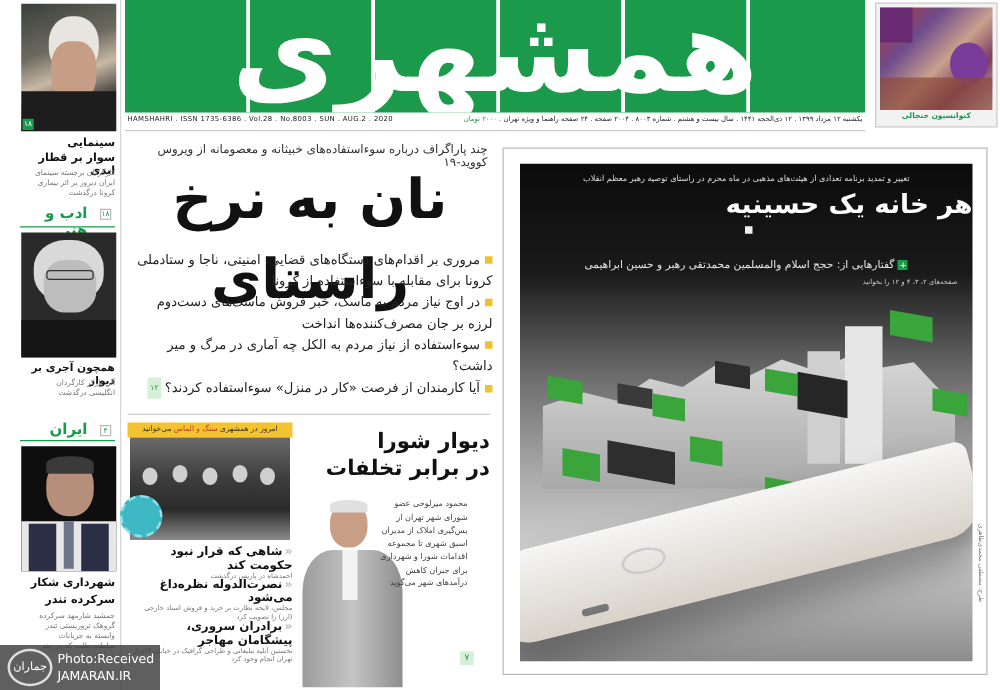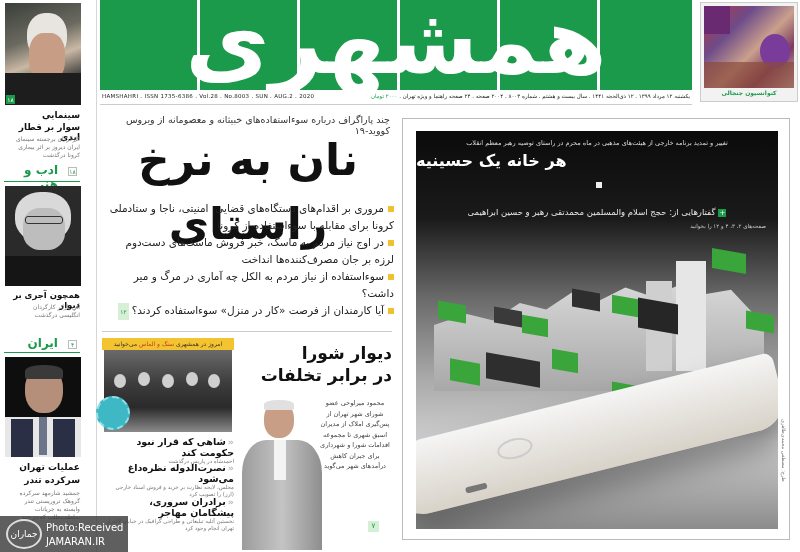--- a/index.html
+++ b/index.html
@@ -15,21 +15,21 @@
     font-family: "DejaVu Sans", sans-serif; font-weight: bold; font-size: 92px; line-height: 100px;
     text-align: center; direction: rtl; letter-spacing: 2px; }
 
   .infobar { left: 100px; top: 92px; width: 592px; height: 10px; font-size: 5.5px; color: #222; }
   .infobar .left { position: absolute; left: 2px; top: 1px; letter-spacing: 0.3px; }
   .infobar .right { position: absolute; right: 2px; top: 1px; direction: rtl; }
   .infobar .right .g { color: #1a9a4a; }
   .rule { height: 1px; background: #ccc; }
 
   
-  .leftcol { left: 0; top: 0; width: 98px; height: 552px; }
+  .leftcol { left: 12px; top: 0; width: 98px; height: 552px; }
   .vline { position: absolute; width: 1px; background: #d6d6d6; }
   .photo { position: absolute; overflow: hidden; }
   .badge { position: absolute; background: #1a9a4a; color: #fff; font-size: 6px; width: 9px; height: 9px; line-height: 9px; text-align: center; }
   .lc-title { position: absolute; font-weight: bold; color: #111; direction: rtl; text-align: right; }
   .lc-sub { position: absolute; color: #777; direction: rtl; text-align: right; font-size: 6px; line-height: 8px; }
   .section-h { position: absolute; color: #1a9a4a; font-weight: bold; direction: rtl; font-size: 12px; }
   .section-n { position: absolute; border: 1px solid #bbb; color: #1a9a4a; font-size: 6px; width: 9px; height: 9px; line-height: 8px; text-align: center; }
 
   
   .thumb { left: 700px; top: 2px; width: 98px; height: 100px; border: 1px solid #ccc; background: #f2f2f2; }
@@ -50,30 +50,30 @@
   .hist-bar .r { color: #c0392b; }
   .hist-photo { position: absolute; left: 2px; top: 12px; width: 128px; height: 82px; overflow: hidden; }
   .seal { position: absolute; left: -6px; top: 58px; width: 34px; height: 34px; border-radius: 50%; background: #3fb8c5; border: 2px dashed #8fe0e8; }
   .hist-item { position: absolute; right: 4px; width: 130px; direction: rtl; text-align: right; }
   .hist-item .t { font-size: 9.5px; font-weight: bold; color: #111; }
   .hist-item .t .q { color: #bbb; margin-left: 2px; }
   .hist-item .s { font-size: 5.5px; color: #777; line-height: 7px; }
 
   
   .council-title { left: 254px; top: 342px; width: 138px; font-size: 17px; font-weight: bold; color: #111; direction: rtl; text-align: right; line-height: 22px; }
-  .council-text { left: 320px; top: 398px; width: 70px; font-size: 6.5px; color: #444; direction: rtl; text-align: center; line-height: 10.5px; }
+  .council-text { left: 304px; top: 398px; width: 70px; font-size: 6.5px; color: #444; direction: rtl; text-align: right; line-height: 10.5px; }
   .council-photo { left: 234px; top: 400px; width: 92px; height: 150px; overflow: hidden; }
   .council-pg { left: 368px; top: 521px; width: 11px; height: 11px; background: #d6efd7; color: #1a9a4a; font-size: 7px; text-align: center; line-height: 11px; }
 
   
   .feature { left: 402px; top: 118px; width: 388px; height: 422px; border: 1px solid #bbb; background: #fff; }
   .feat-img { position: absolute; left: 13px; top: 12px; width: 362px; height: 398px; overflow: hidden;
     background: linear-gradient(180deg, #0b0b0b 0%, #1a1a1a 22%, #6a6a6a 42%, #a9a9a9 62%, #cfcfcf 78%, #8c8c8c 100%); }
   .feat-kicker { position: absolute; left: 0; top: 8px; width: 362px; font-size: 6.5px; color: #ddd; direction: rtl; text-align: center; }
-  .feat-head { position: absolute; left: 0; top: 20px; width: 362px; font-size: 16px; font-weight: bold; color: #fff; direction: rtl; text-align: left; }
+  .feat-head { position: absolute; left: 0; top: 20px; width: 362px; font-size: 21px; font-weight: bold; color: #fff; direction: rtl; text-align: right; }
   .feat-b { position: absolute; left: 8px; width: 346px; font-size: 8.5px; color: #e6e6e6; direction: rtl; text-align: center; }
   .feat-b .wsq { display: inline-block; width: 6px; height: 6px; background: #eee; margin-left: 3px; vertical-align: middle; }
   .feat-b .plus { display: inline-block; width: 8px; height: 8px; background: #1a9a4a; color: #fff; font-size: 7px; line-height: 8px; text-align: center; margin-left: 3px; vertical-align: middle; }
   .feat-pages { position: absolute; left: 0; top: 92px; width: 350px; font-size: 5.5px; color: #ccc; direction: rtl; text-align: right; }
   .credit { position: absolute; right: 2px; top: 300px; writing-mode: vertical-rl; font-size: 5px; color: #777; }
 
   
   .watermark { left: 0; top: 516px; width: 128px; height: 36px; background: rgba(60,60,60,0.82); }
   .wm-logo { position: absolute; left: 6px; top: 3px; width: 36px; height: 30px; border-radius: 50%; border: 2px solid #ddd; color: #fff; font-size: 9px; line-height: 26px; text-align: center; direction: rtl; }
   .wm-t1 { position: absolute; left: 46px; top: 6px; font-size: 10px; color: #fff; }
@@ -111,21 +111,21 @@
   <div class="abs" style="left:4px;top:352px;width:76px;height:1px;background:#1a9a4a;"></div>
 
   <div class="photo" style="left:5px;top:357px;width:76px;height:100px;background:#0e0e0e;">
     <div style="position:absolute;left:20px;top:10px;width:38px;height:46px;border-radius:45%;background:#b58f7a;"></div>
     <div style="position:absolute;left:20px;top:8px;width:38px;height:14px;border-radius:45% 45% 10% 10%;background:#3a3a3a;"></div>
     <div style="position:absolute;left:0;top:60px;width:76px;height:40px;background:#e7e7e7;"></div>
     <div style="position:absolute;left:6px;top:62px;width:22px;height:38px;background:#2b2f45;"></div>
     <div style="position:absolute;left:48px;top:62px;width:22px;height:38px;background:#2b2f45;"></div>
     <div style="position:absolute;left:34px;top:60px;width:8px;height:38px;background:#6d7388;"></div>
   </div>
-  <div class="lc-title" style="right:18px;top:462px;font-size:9px;">عملیات تهران</div>
+  <div class="lc-title" style="right:18px;top:462px;font-size:9px;">شهرداری شکار</div>
   <div class="lc-title" style="right:18px;top:475px;font-size:9px;">سرکرده تندر</div>
   <div class="lc-sub" style="right:18px;top:489px;width:66px;">جمشید شارمهد سرکرده گروهک تروریستی تندر وابسته به جریانات سلطنت‌طلب که در چند عملیات</div>
 </div>
 <div class="vline" style="left:96px;top:0;height:552px;"></div>
 
 <div class="abs masthead">
   <div class="seg" style="left:97px;"></div>
   <div class="seg" style="left:197px;"></div>
   <div class="seg" style="left:297px;"></div>
   <div class="seg" style="left:397px;"></div>
@@ -189,21 +189,21 @@
   <div style="position:absolute;left:30px;top:2px;width:30px;height:36px;border-radius:45%;background:#c99e86;"></div>
   <div style="position:absolute;left:30px;top:0;width:30px;height:10px;border-radius:45% 45% 10% 10%;background:#e0e0e0;"></div>
   <div style="position:absolute;left:8px;top:40px;width:80px;height:110px;border-radius:30% 30% 0 0;background:linear-gradient(90deg,#9c9c9c,#c4c4c4,#8e8e8e);"></div>
   <div style="position:absolute;left:40px;top:40px;width:12px;height:40px;background:#f3f3f3;"></div>
 </div>
 <div class="abs council-text">محمود میرلوحی عضو شورای شهر تهران از پس‌گیری املاک از مدیران اسبق شهری تا مجموعه اقدامات شورا و شهرداری برای جبران کاهش درآمدهای شهر می‌گوید</div>
 <div class="abs council-pg">۷</div>
 
 <div class="abs feature">
   <div class="feat-img">
-    <div class="feat-kicker">تغییر و تمدید برنامه خارجی از هیئت‌های مذهبی در ماه محرم در راستای توصیه رهبر معظم انقلاب</div>
+    <div class="feat-kicker">تغییر و تمدید برنامه تعدادی از هیئت‌های مذهبی در ماه محرم در راستای توصیه رهبر معظم انقلاب</div>
     <div class="feat-head">هر خانه یک حسینیه</div>
     <div class="feat-b" style="top:48px;"><span class="wsq"></span></div>
     <div class="feat-b" style="top:76px;"><span class="plus">+</span><span>گفتارهایی از: حجج اسلام والمسلمین محمدتقی رهبر و حسین ابراهیمی</span></div>
     <div class="feat-pages">صفحه‌های ۲، ۳، ۴ و ۱۲ را بخوانید</div>
 
     <div>
       <div style="position:absolute;left:18px;top:150px;width:330px;height:110px;background:linear-gradient(180deg,#d8d8d8,#a8a8a8);clip-path:polygon(0 40%,10% 30%,18% 36%,26% 20%,34% 26%,42% 10%,50% 18%,58% 6%,66% 14%,74% 4%,82% 12%,90% 8%,100% 40%,100% 100%,0 100%);"></div>
       <div style="position:absolute;left:260px;top:130px;width:30px;height:110px;background:#e6e6e6;"></div>
       <div style="position:absolute;left:230px;top:150px;width:26px;height:90px;background:#cfcfcf;"></div>
 

